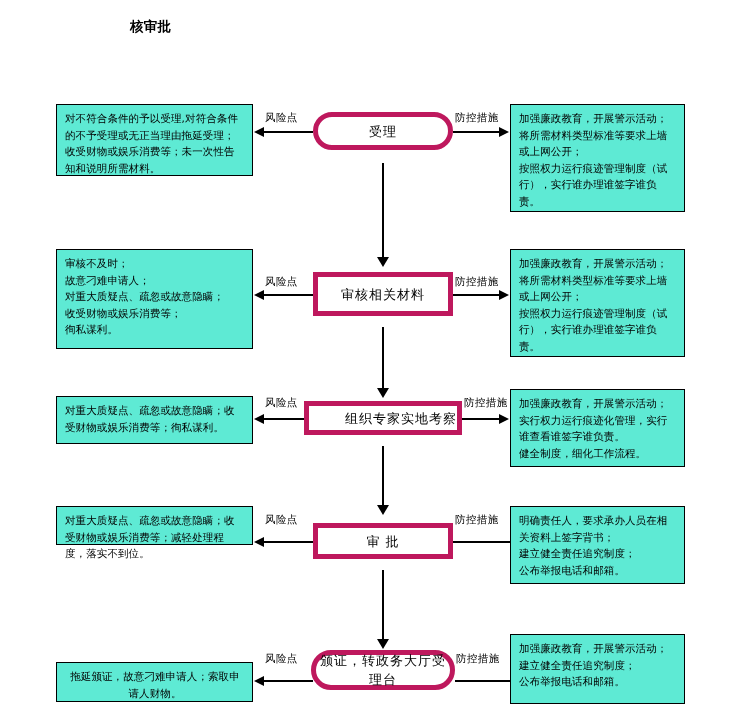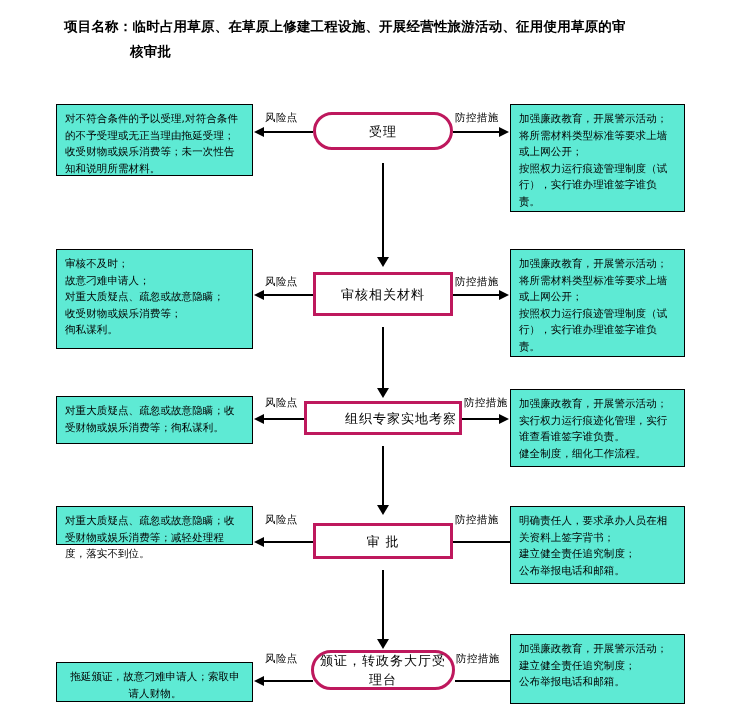--- a/index.html
+++ b/index.html
@@ -58,21 +58,21 @@
     width: 197px;
   }
   .right-box {
     left: 510px;
     width: 175px;
   }
 
   
   .node {
     position: absolute;
-    border: 3px solid #be185d;
+    border: 5px solid #be185d;
     box-sizing: border-box;
     background: #fff;
     display: flex;
     align-items: center;
     justify-content: center;
     text-align: center;
     font-size: 13px;
     line-height: 19px;
     letter-spacing: 1px;
   }
@@ -134,21 +134,20 @@
     height: 0;
     border-left: 6px solid transparent;
     border-right: 6px solid transparent;
     border-top: 10px solid #000;
   }
 </style>
 </head>
 <body>
 
 <div class="title-block">
-  <div class="title-line">项目名称：临时占用草原、在草原上修建工程设施、开展经营性旅游活动、征用使用草原的审</div>
   <div class="title-line second">核审批</div>
 </div>
 
 <div class="row">
   <div class="side-box left-box" style="top: 104px; height: 72px; white-space: pre-wrap;">对不符合条件的予以受理,对符合条件的不予受理或无正当理由拖延受理；收受财物或娱乐消费等；未一次性告知和说明所需材料。</div>
 
   <div class="conn-label" style="left:265px; top:111px;">风险点</div>
   <div class="h-arrow left" style="left:263px; top:131px; width:50px;"></div>
 
   <div class="node stadium" style="left:313px; top:112px; width:140px; height:38px;">受理</div>

